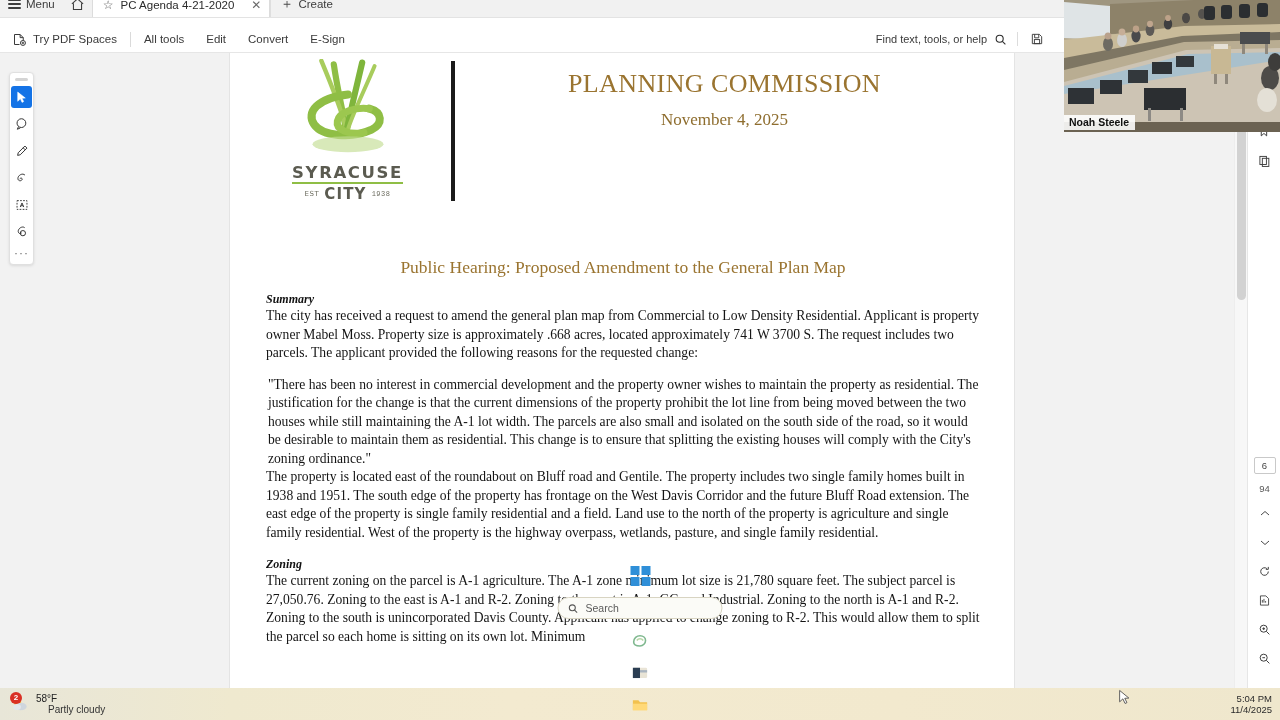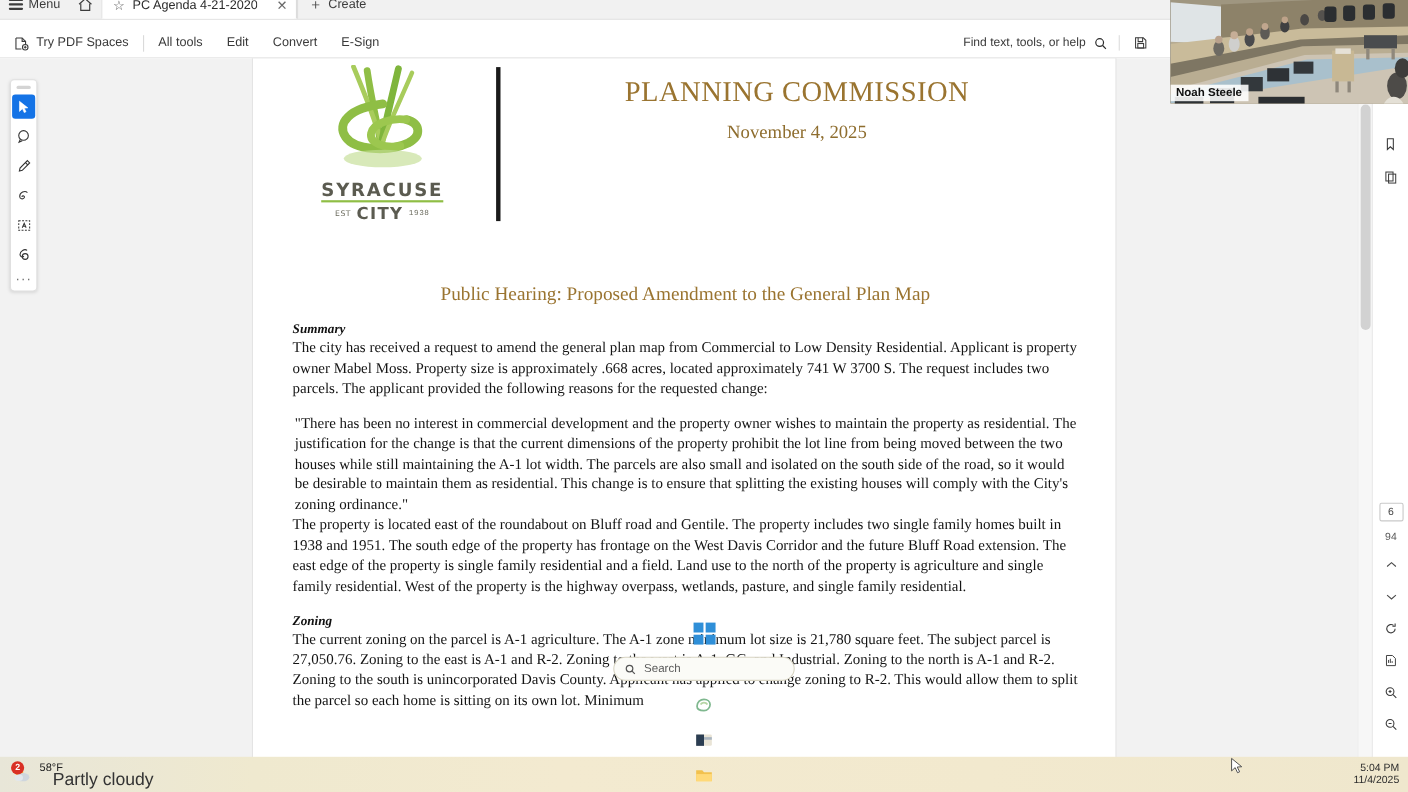--- a/index.html
+++ b/index.html
@@ -158,21 +158,21 @@
     position: absolute; top: 53px; right: 33px; width: 13px; height: 637px;
     background: #f7f7f7; border-left: 1px solid #ededed;
   }
   .vscroll .thumb {
     position: absolute; top: 42px; left: 2px; width: 9px; height: 205px;
     background: #d2d2d2; border-radius: 5px;
   }
 
   
   .video {
-    position: absolute; top: 0; right: 0; width: 216px; height: 94px;
+    position: absolute; top: 0; right: 0; width: 216px; height: 132px;
     overflow: hidden; background: #6b6252;
   }
   .vid-name {
     position: absolute; left: 0; bottom: 2px;
     background: rgba(255,255,255,.88); color: #111;
     font-size: 10.5px; font-weight: bold; padding: 1.5px 6px 2px 5px;
   }
 
   
   .taskbar {
@@ -184,21 +184,21 @@
     display: flex; align-items: center; gap: 6px; padding-left: 10px; position: relative;
   }
   .wx-icon { position: relative; width: 20px; height: 20px; }
   .wx-badge {
     position: absolute; top: -2px; left: 0px; width: 12px; height: 12px; border-radius: 50%;
     background: #d93025; color: #fff; font-size: 8px; line-height: 12px;
     text-align: center; font-weight: bold; z-index: 2;
   }
   .wx-text { line-height: 11px; }
   .wx-temp { font-size: 10px; color: #222; }
-  .wx-cond { font-size: 16px; color: #333; padding-left: 12px; }
+  .wx-cond { font-size: 10px; color: #333; padding-left: 12px; }
   .tb-center {
     position: absolute; left: 50%; transform: translateX(-50%);
     display: flex; align-items: center; gap: 10px; flex-direction: column;
   }
   .tb-icon { width: 22px; height: 22px; display: flex; align-items: center; justify-content: center; }
   .searchpill {
     display: flex; align-items: center; gap: 7px; height: 22px; width: 165px;
     background: #fbfbf7; border: 1px solid #d8d4c2; border-radius: 11px; padding: 0 9px;
     font-size: 10.5px; color: #5a5a5a;
   }

